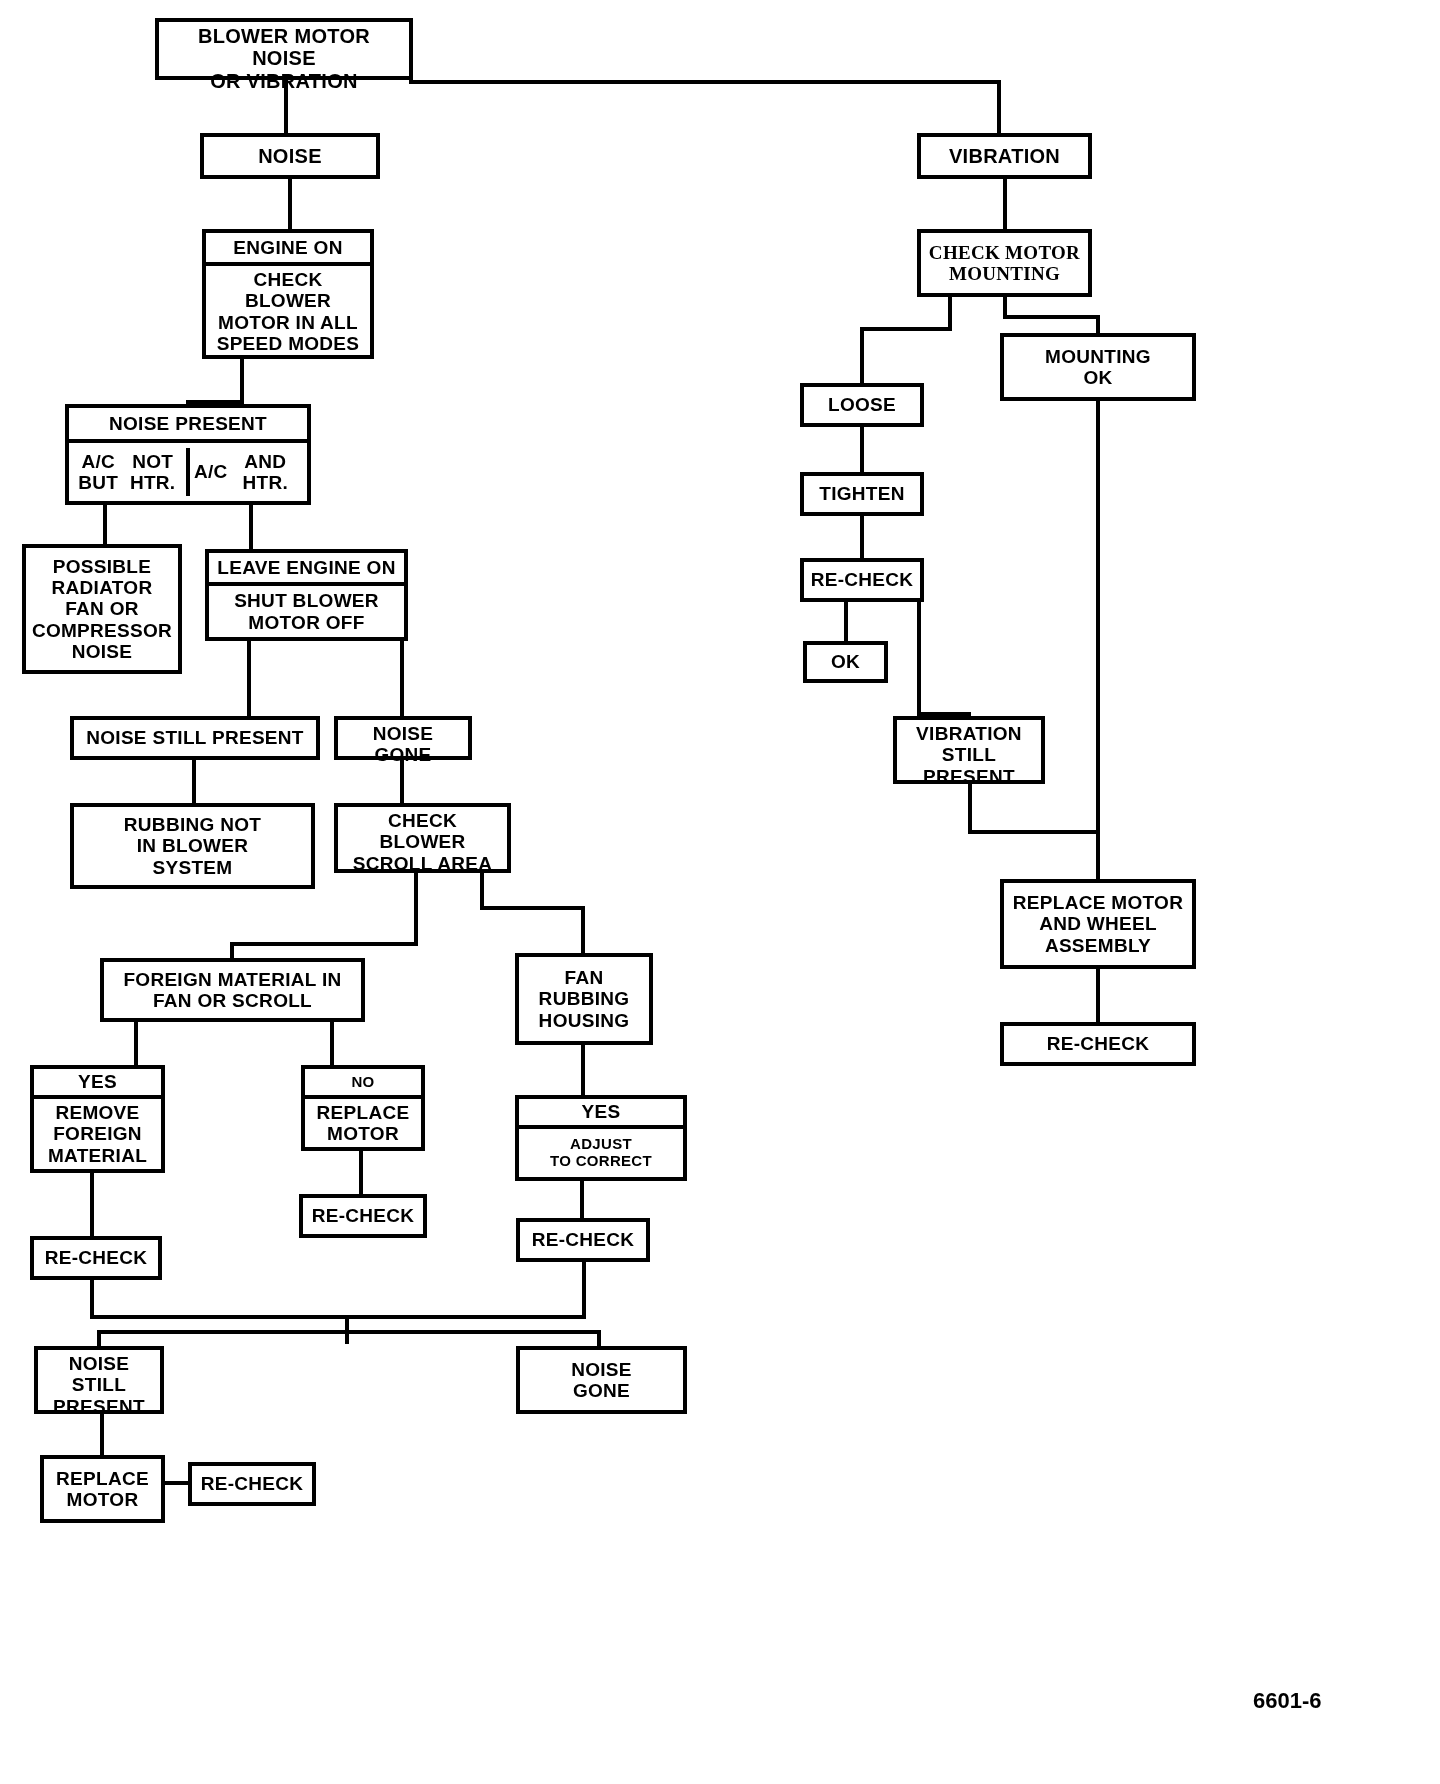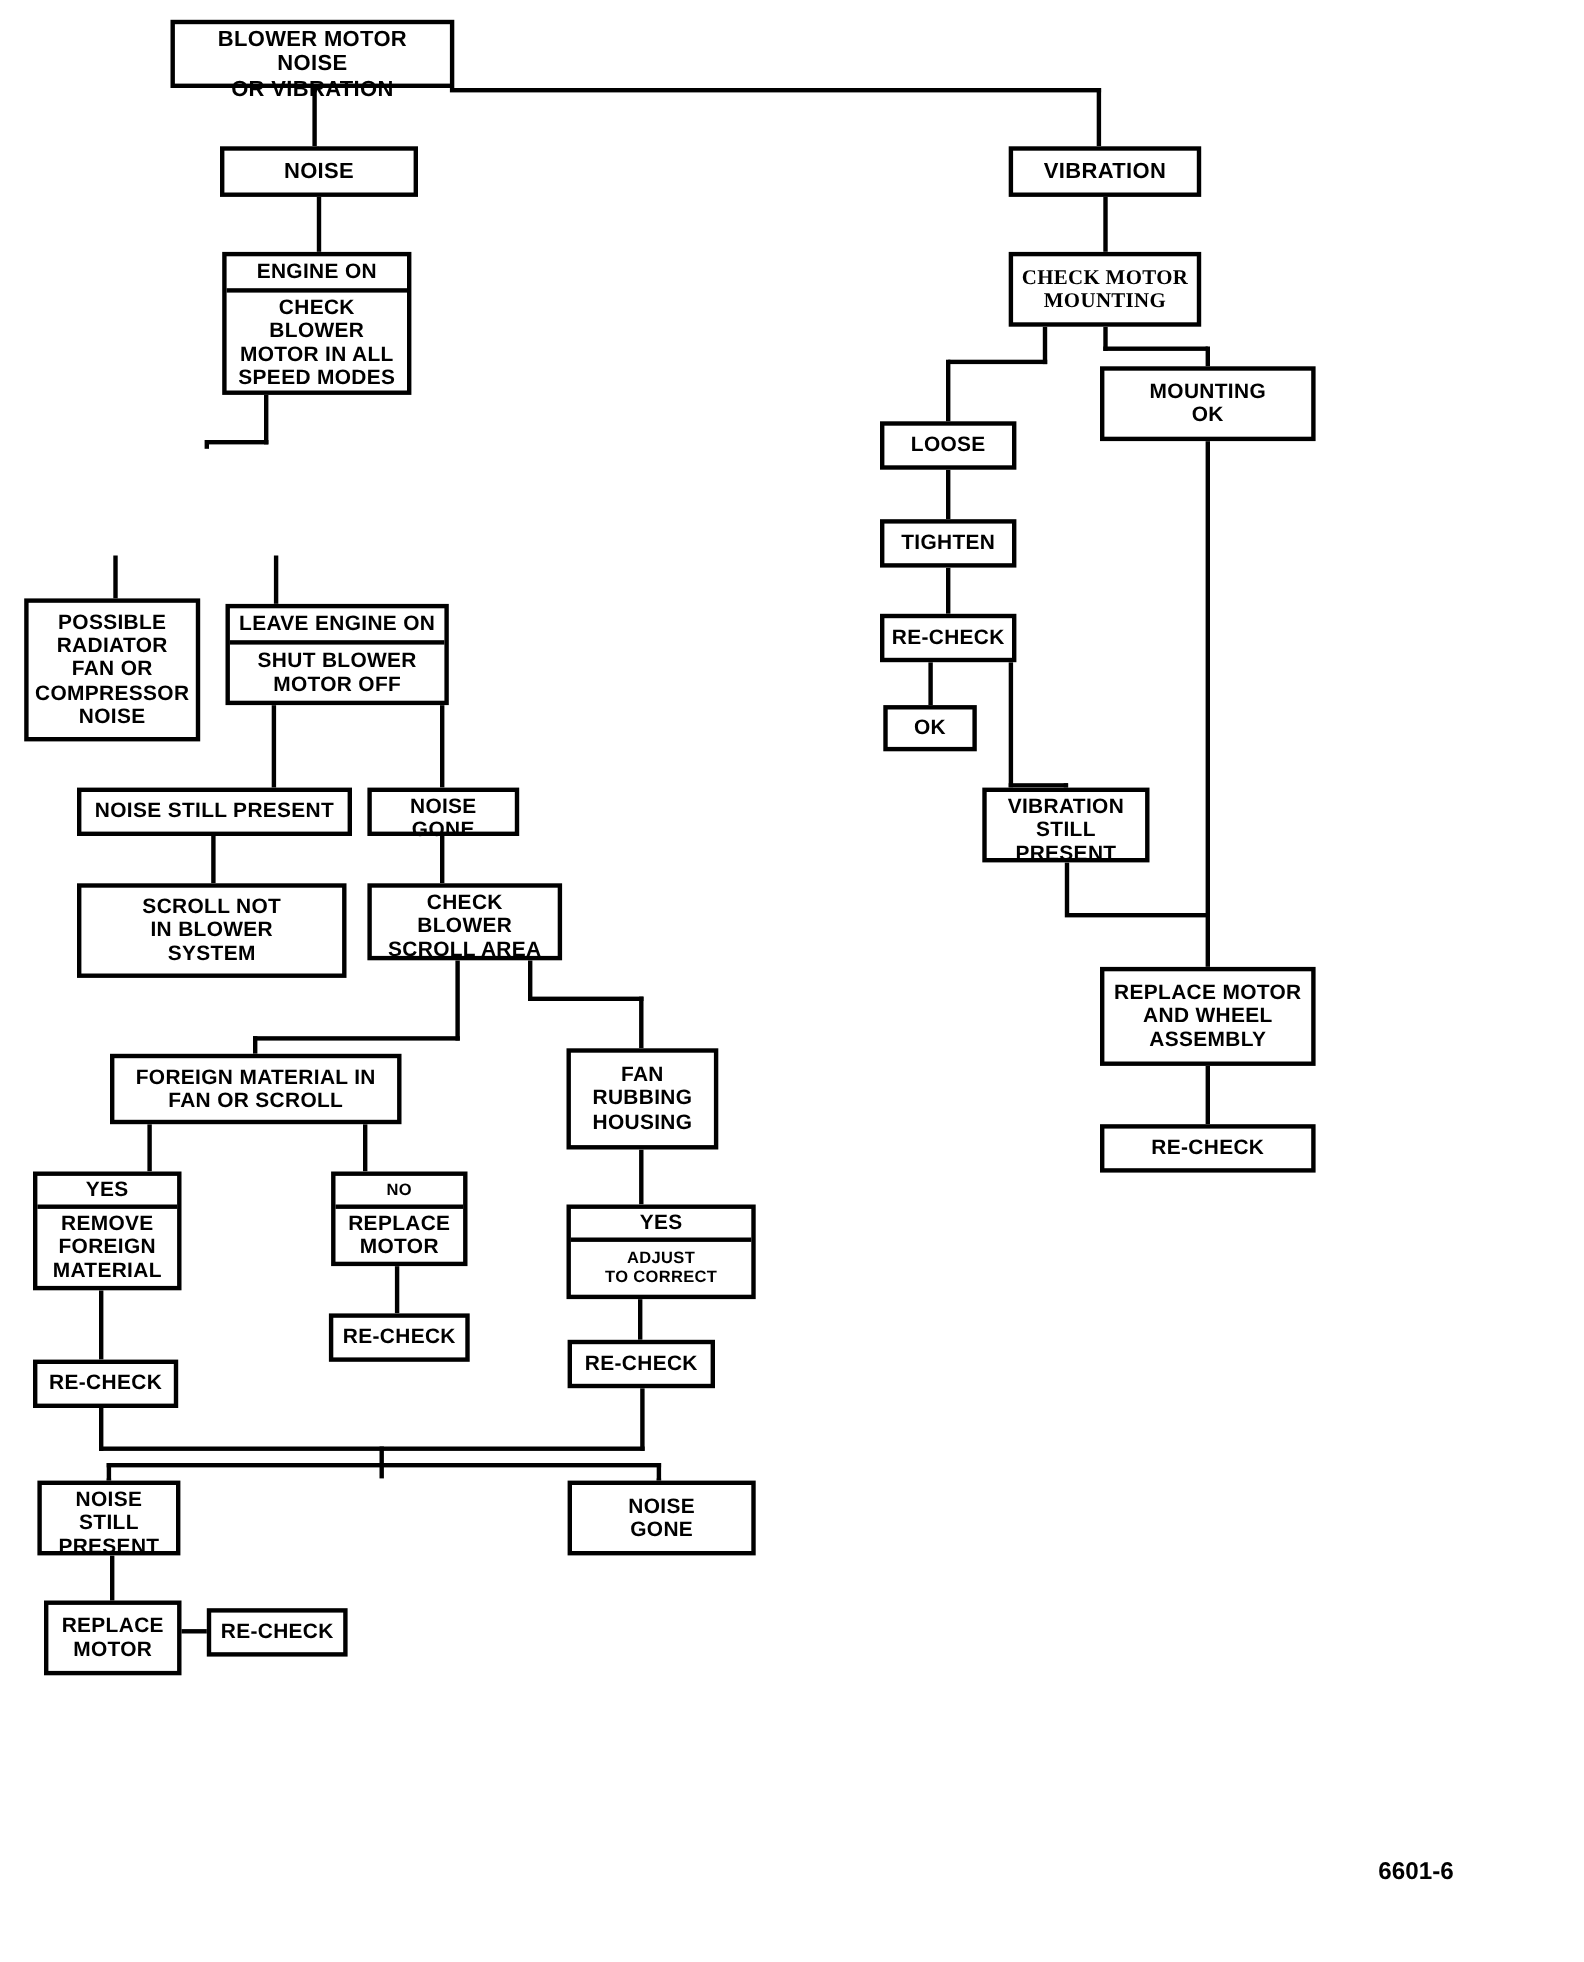--- a/index.html
+++ b/index.html
@@ -100,20 +100,33 @@
     <div class="node" style="left: 202px; top: 229px; width: 172px; height: 130px;">
       <div class="seg hdr" style="font-size: 19px; height: 33px; flex: 0 0 33px;">ENGINE ON</div>
       <div class="seg" style="font-size: 19px;">
         <div>
           <div>CHECK BLOWER</div>
           <div>MOTOR IN ALL</div>
           <div>SPEED MODES</div>
         </div>
       </div>
     </div>
+    <div class="node" style="left: 65px; top: 404px; width: 246px; height: 101px;">
+      <div class="seg hdr" style="font-size: 19px; height: 35px; flex: 0 0 35px;">NOISE PRESENT</div>
+      <div class="seg split" style="padding: 0px;">
+        <div class="half left" style="font-size: 19px;">
+          <div>A/C BUT</div>
+          <div>NOT HTR.</div>
+        </div>
+        <div class="half" style="font-size: 19px;">
+          <div>A/C</div>
+          <div>AND HTR.</div>
+        </div>
+      </div>
+    </div>
     <div class="node" style="left: 22px; top: 544px; width: 160px; height: 130px;">
       <div class="seg" style="font-size: 19px;">
         <div>
           <div>POSSIBLE</div>
           <div>RADIATOR</div>
           <div>FAN OR</div>
           <div>COMPRESSOR</div>
           <div>NOISE</div>
         </div>
       </div>
@@ -137,21 +150,21 @@
     <div class="node" style="left: 334px; top: 716px; width: 138px; height: 44px;">
       <div class="seg" style="font-size: 19px;">
         <div>
           <div>NOISE GONE</div>
         </div>
       </div>
     </div>
     <div class="node" style="left: 70px; top: 803px; width: 245px; height: 86px;">
       <div class="seg" style="font-size: 19px;">
         <div>
-          <div>SCROLL NOT</div>
+          <div>RUBBING NOT</div>
           <div>IN BLOWER</div>
           <div>SYSTEM</div>
         </div>
       </div>
     </div>
     <div class="node" style="left: 334px; top: 803px; width: 177px; height: 70px;">
       <div class="seg" style="font-size: 19px;">
         <div>
           <div>CHECK BLOWER</div>
           <div>SCROLL AREA</div>

